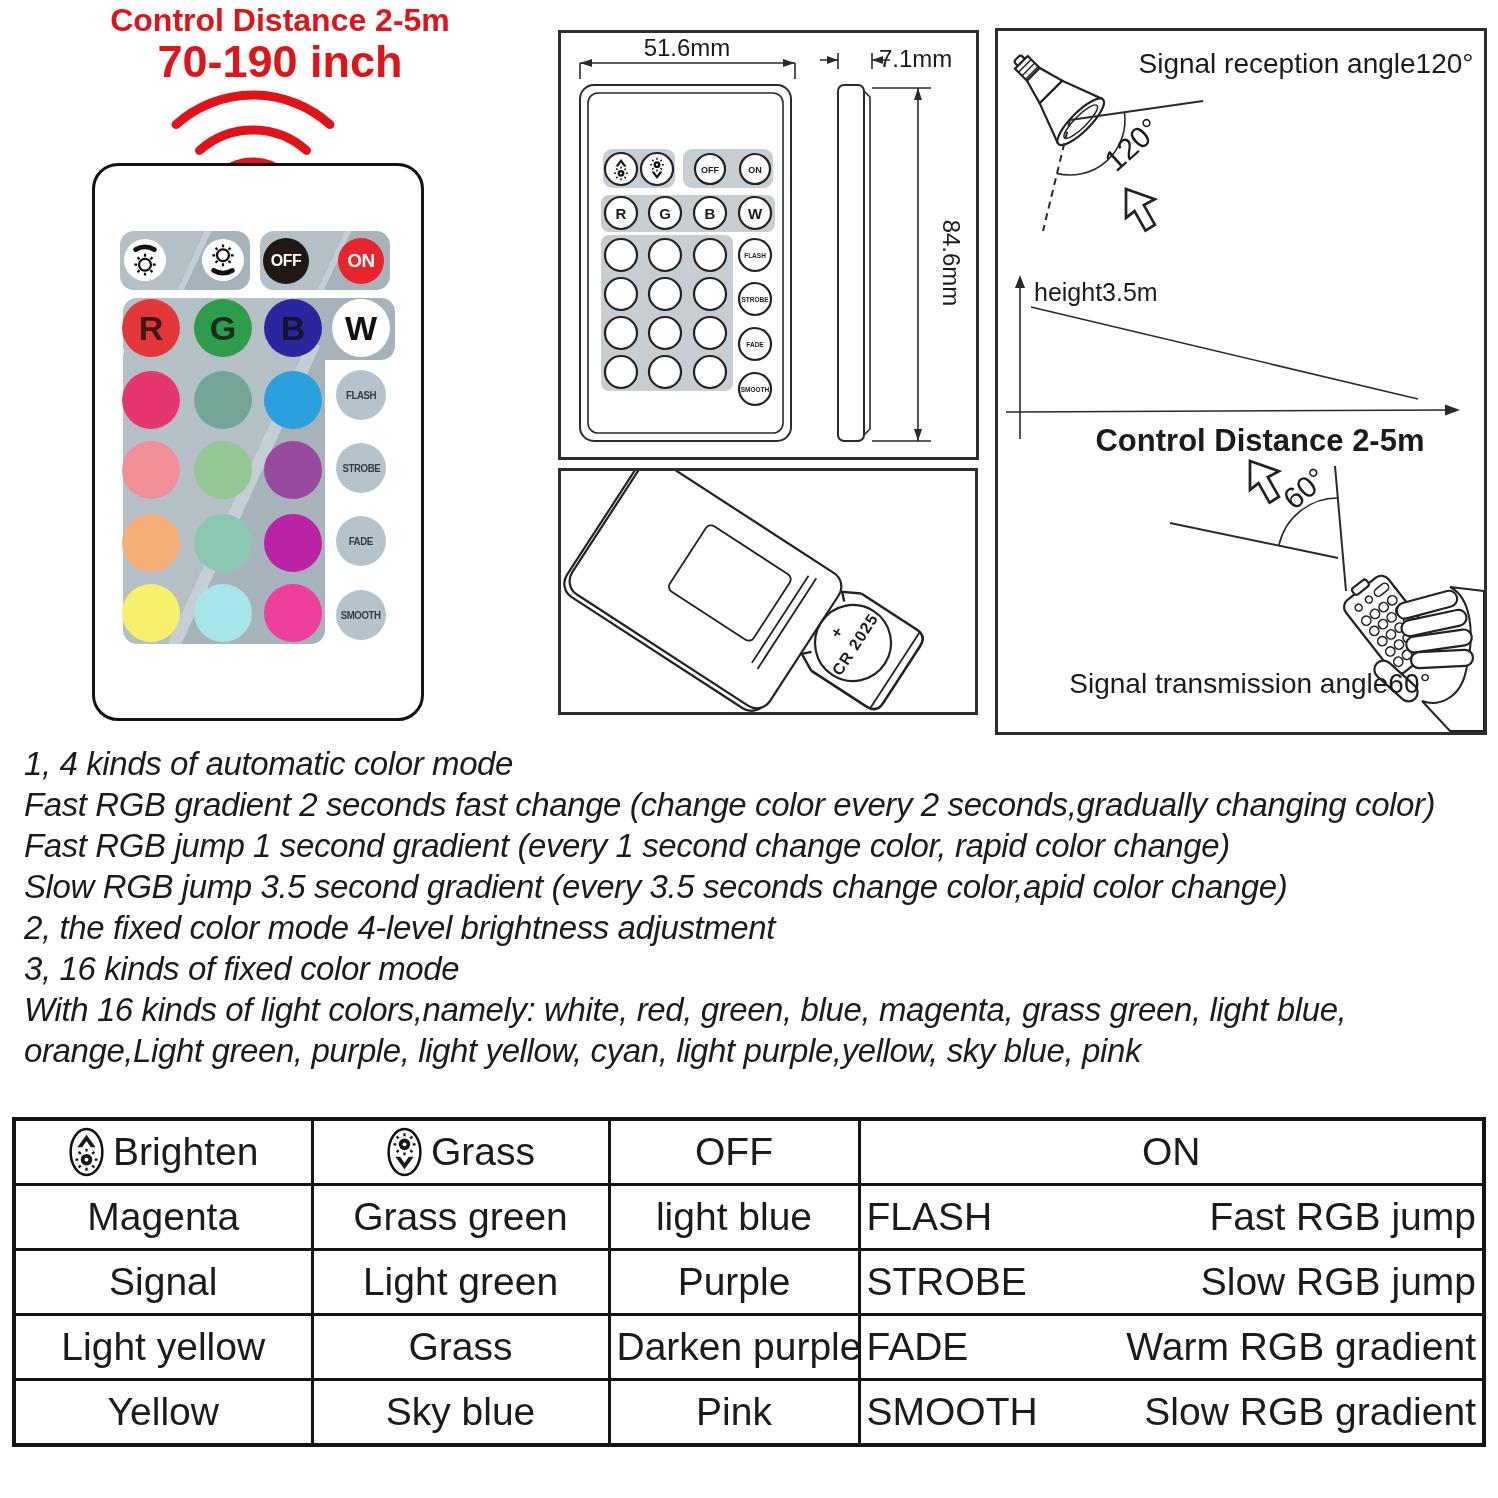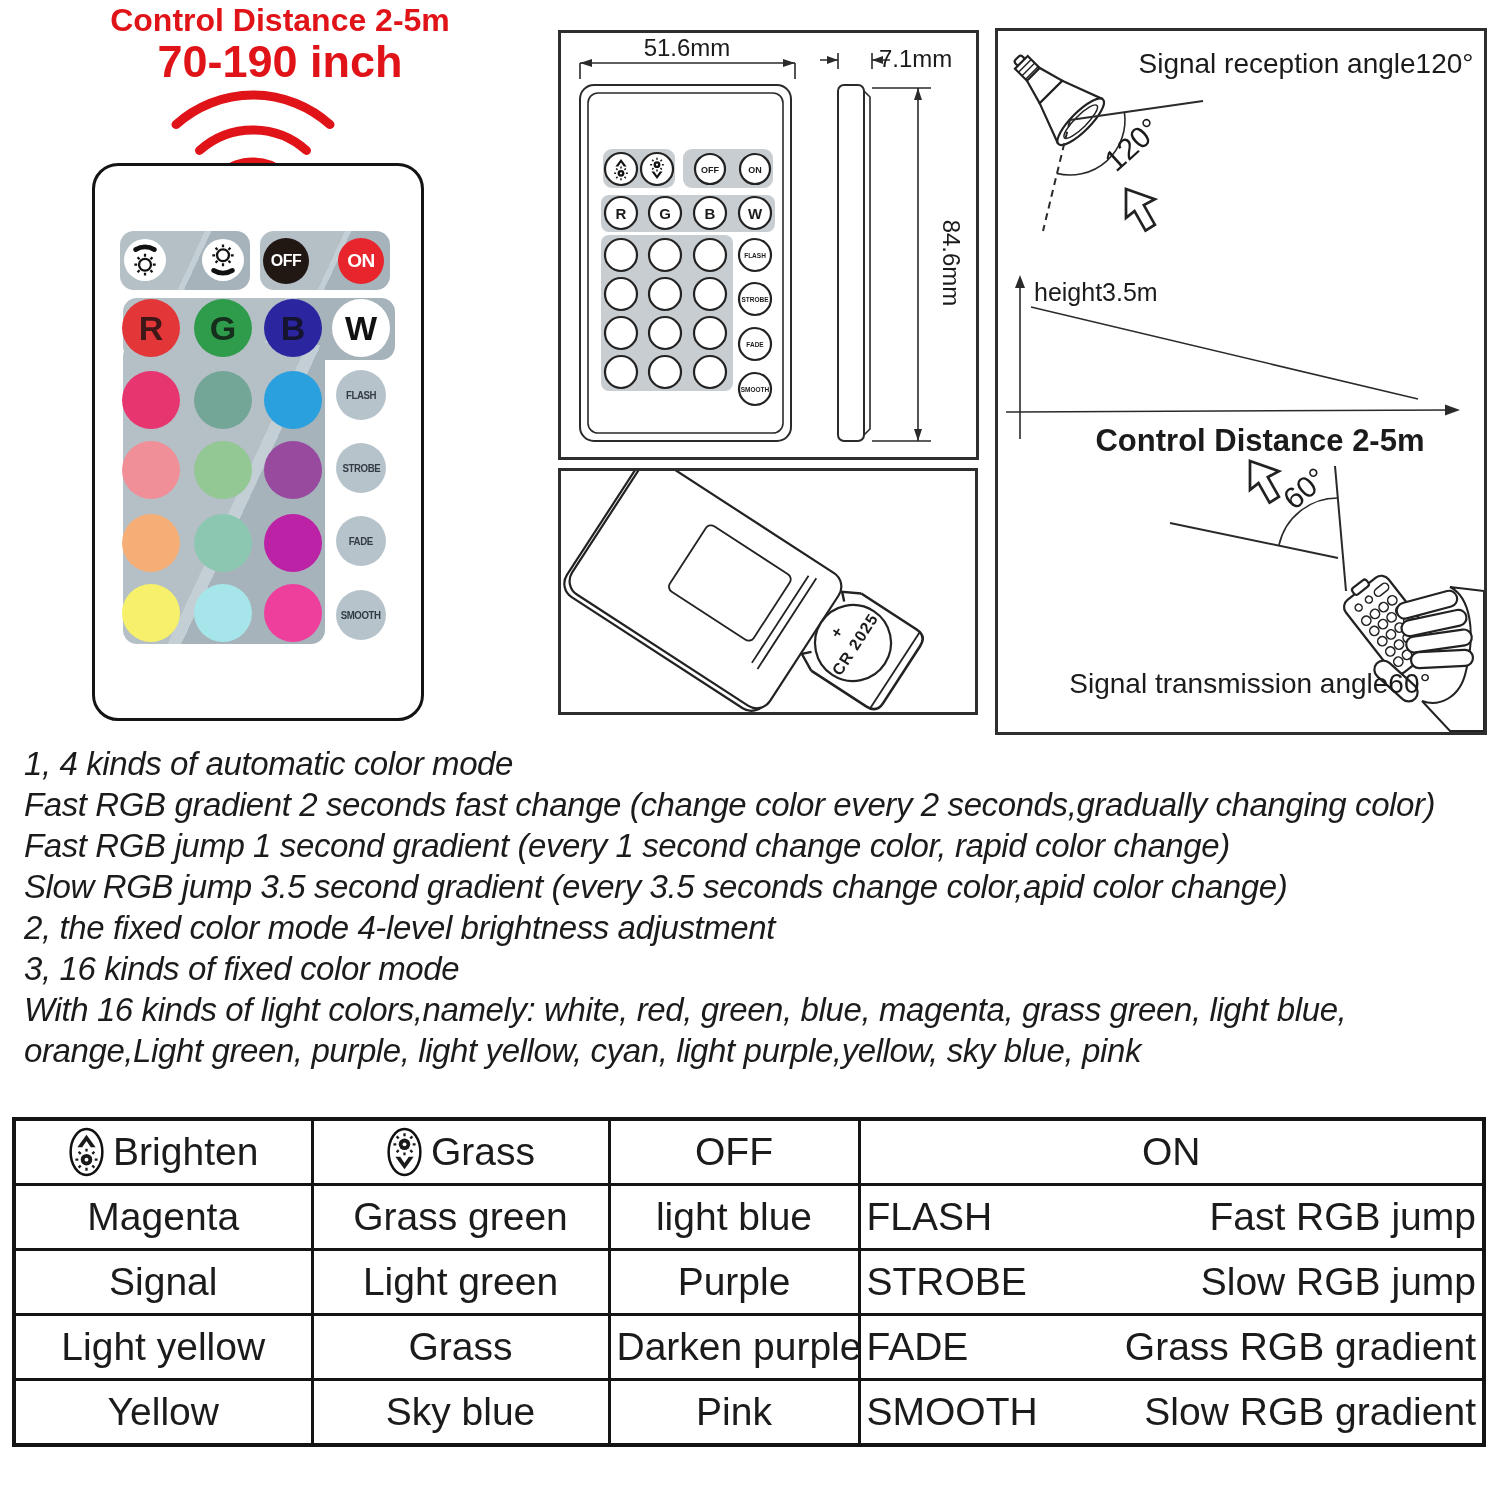--- a/index.html
+++ b/index.html
@@ -383,21 +383,21 @@
           </div>
         </td>
   </tr>
   <tr>
     <td>Light yellow</td>
     <td>Grass</td>
     <td>Darken purple</td>
     <td class="split">
           <div class="wrap">
       <span>FADE</span>
-      <span>Grass RGB gradient</span>
+      <span>Warm RGB gradient</span>
           </div>
         </td>
   </tr>
   <tr>
     <td>Yellow</td>
     <td>Sky blue</td>
     <td>Pink</td>
     <td class="split">
           <div class="wrap">
       <span>SMOOTH</span>

